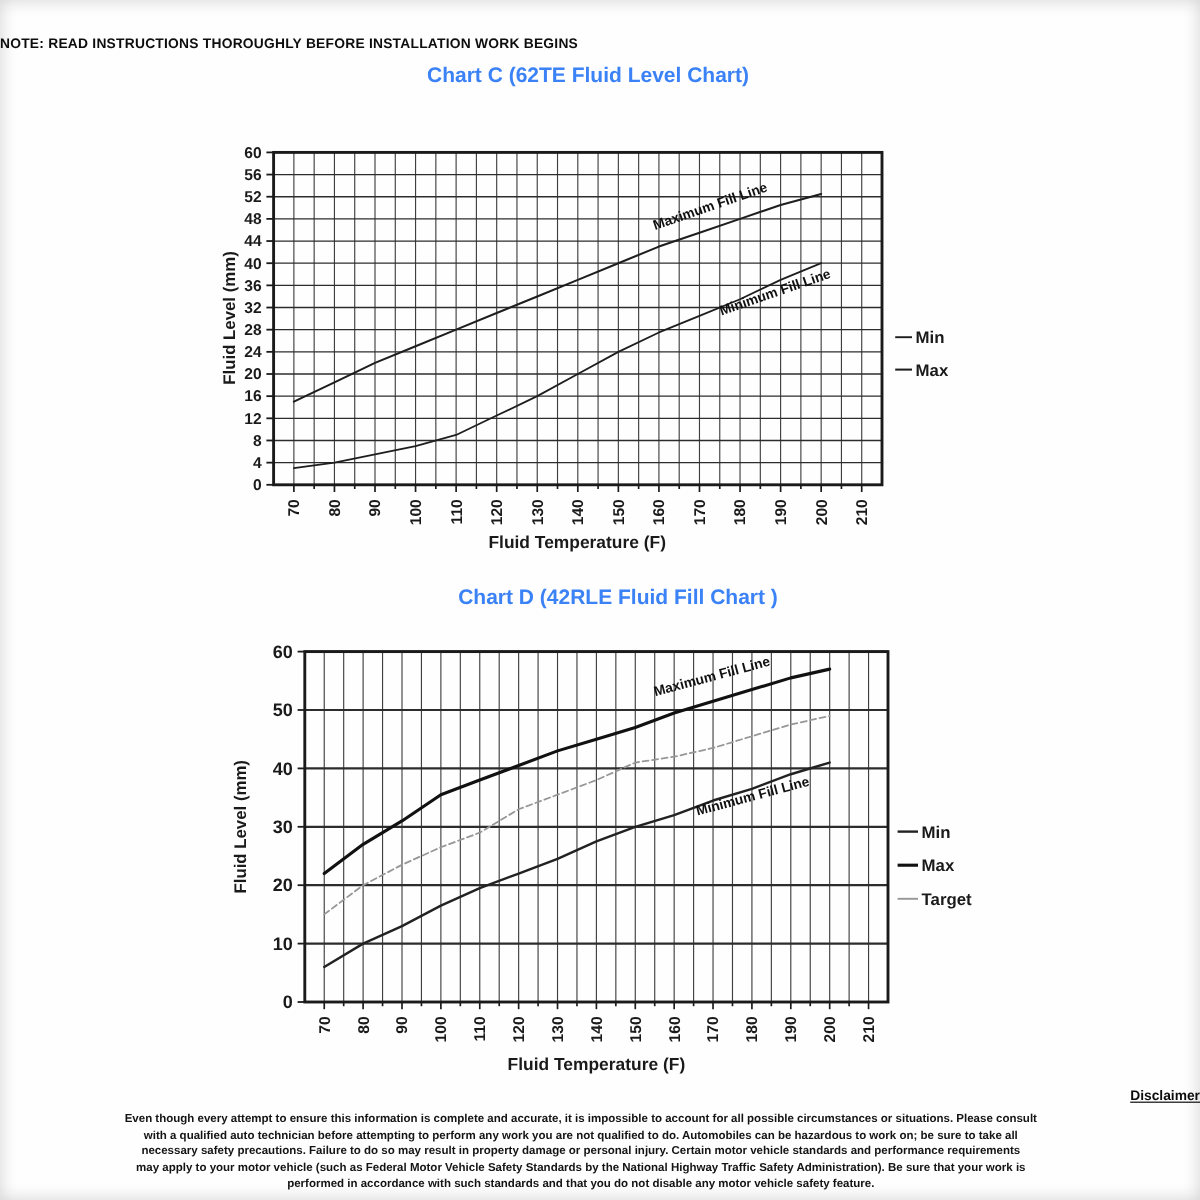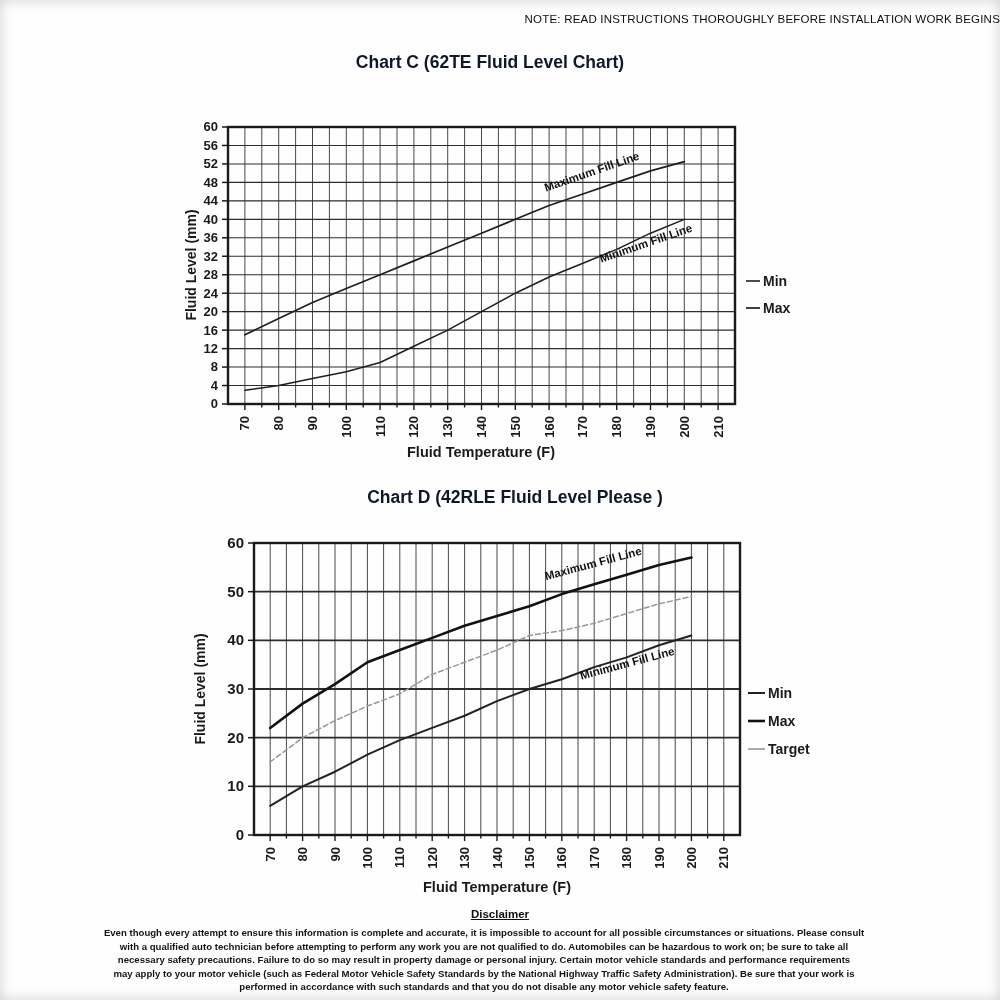--- a/index.html
+++ b/index.html
@@ -3,34 +3,34 @@
 <meta charset="utf-8">
 <style>
   html,body{margin:0;padding:0;background:#ffffff;}
   .page{
     position:relative;width:1000px;height:1000px;overflow:hidden;
     background:#fefefe;color:#111;
     font-family:"Liberation Sans", sans-serif;
     box-shadow:inset 0 0 14px rgba(0,0,0,.18);
   }
   .note{
-    position:absolute;top:13px;left:0;width:100%;
-    text-align:right;font-size:11.5px;font-weight:400;letter-spacing:.2px;color:#0d0d0d;
+    position:absolute;top:31px;left:0;width:100%;
+    text-align:left;font-size:11.5px;font-weight:700;letter-spacing:.2px;color:#0d0d0d;
   }
   .chart-title{
     position:absolute;margin:0;text-align:center;
-    font-size:17.5px;font-weight:700;color:#0f172a;
+    font-size:17.5px;font-weight:700;color:#3b82f6;
   }
   #titleC{top:52px;left:150px;width:680px;}
   #titleD{top:487px;left:170px;width:690px;}
   svg{position:absolute;overflow:visible;}
   #chartC{left:150px;top:105px;}
   #chartD{left:150px;top:525px;}
   .disclaimer-title{
-    position:absolute;top:908px;left:0;width:100%;text-align:center;
+    position:absolute;top:908px;left:0;width:100%;text-align:right;
     font-size:11.5px;font-weight:700;text-decoration:underline;color:#0d0d0d;
   }
   .disclaimer-body{
     position:absolute;top:926px;left:64px;width:840px;text-align:center;
     font-size:9.6px;font-weight:600;line-height:13.6px;color:#141414;
     white-space:pre-line;
   }
 </style>
 </head>
 <body>
@@ -168,21 +168,21 @@
       <polyline points="94.9,285.15 128.7,280.53333333333336 162.5,273.60833333333335 196.3,266.68333333333334 230.1,257.45 263.9,241.29166666666666 297.70000000000005,225.13333333333333 331.5,206.66666666666666 365.3,188.2 399.09999999999997,172.04166666666666 432.9,158.19166666666666 466.70000000000005,144.34166666666667 500.5,128.18333333333334 534.3,114.33333333333333" fill="none" stroke="#1e1e1e" stroke-width="1.5" stroke-linejoin="round" stroke-linecap="round"></polyline>
       <polyline points="94.9,229.75 128.7,213.59166666666667 162.5,197.43333333333334 196.3,183.58333333333334 230.1,169.73333333333332 263.9,155.88333333333333 297.70000000000005,142.03333333333333 331.5,128.18333333333334 365.3,114.33333333333333 399.09999999999997,100.48333333333333 432.9,88.94166666666666 466.70000000000005,77.4 500.5,65.85833333333333 534.3,56.625" fill="none" stroke="#1e1e1e" stroke-width="1.7" stroke-linejoin="round" stroke-linecap="round"></polyline>
       <text x="443.03999999999996" y="70.475" text-anchor="middle" font-size="11.5" font-weight="700" fill="#101010" transform="rotate(-19 443.03999999999996 70.475)">Maximum Fill Line</text>
       <text x="497.12" y="142.03333333333333" text-anchor="middle" font-size="11.5" font-weight="700" fill="#101010" transform="rotate(-19 497.12 142.03333333333333)">Minimum Fill Line</text>
       <line x1="596" y1="176" x2="610" y2="176" stroke="#1e1e1e" stroke-width="1.6"></line>
       <text x="613" y="181" font-size="14" font-weight="600" fill="#1a1a1a">Min</text>
       <line x1="596" y1="203" x2="610" y2="203" stroke="#1e1e1e" stroke-width="1.7"></line>
       <text x="613" y="208" font-size="14" font-weight="600" fill="#1a1a1a">Max</text>
     </svg>
 
-  <h2 class="chart-title" id="titleD">Chart D (42RLE Fluid Level Please )</h2>
+  <h2 class="chart-title" id="titleD">Chart D (42RLE Fluid Fill Chart )</h2>
   <svg id="chartD" width="700" height="395">
       <line x1="120.2" y1="18" x2="120.2" y2="310" stroke="#3f3f3f" stroke-width="0.95"></line>
       <line x1="136.4" y1="18" x2="136.4" y2="310" stroke="#3f3f3f" stroke-width="0.95"></line>
       <line x1="152.6" y1="18" x2="152.6" y2="310" stroke="#3f3f3f" stroke-width="0.95"></line>
       <line x1="168.8" y1="18" x2="168.8" y2="310" stroke="#3f3f3f" stroke-width="0.95"></line>
       <line x1="185" y1="18" x2="185" y2="310" stroke="#3f3f3f" stroke-width="0.95"></line>
       <line x1="201.2" y1="18" x2="201.2" y2="310" stroke="#3f3f3f" stroke-width="0.95"></line>
       <line x1="217.4" y1="18" x2="217.4" y2="310" stroke="#3f3f3f" stroke-width="0.95"></line>
       <line x1="233.6" y1="18" x2="233.6" y2="310" stroke="#3f3f3f" stroke-width="0.95"></line>
       <line x1="249.79999999999998" y1="18" x2="249.79999999999998" y2="310" stroke="#3f3f3f" stroke-width="0.95"></line>

